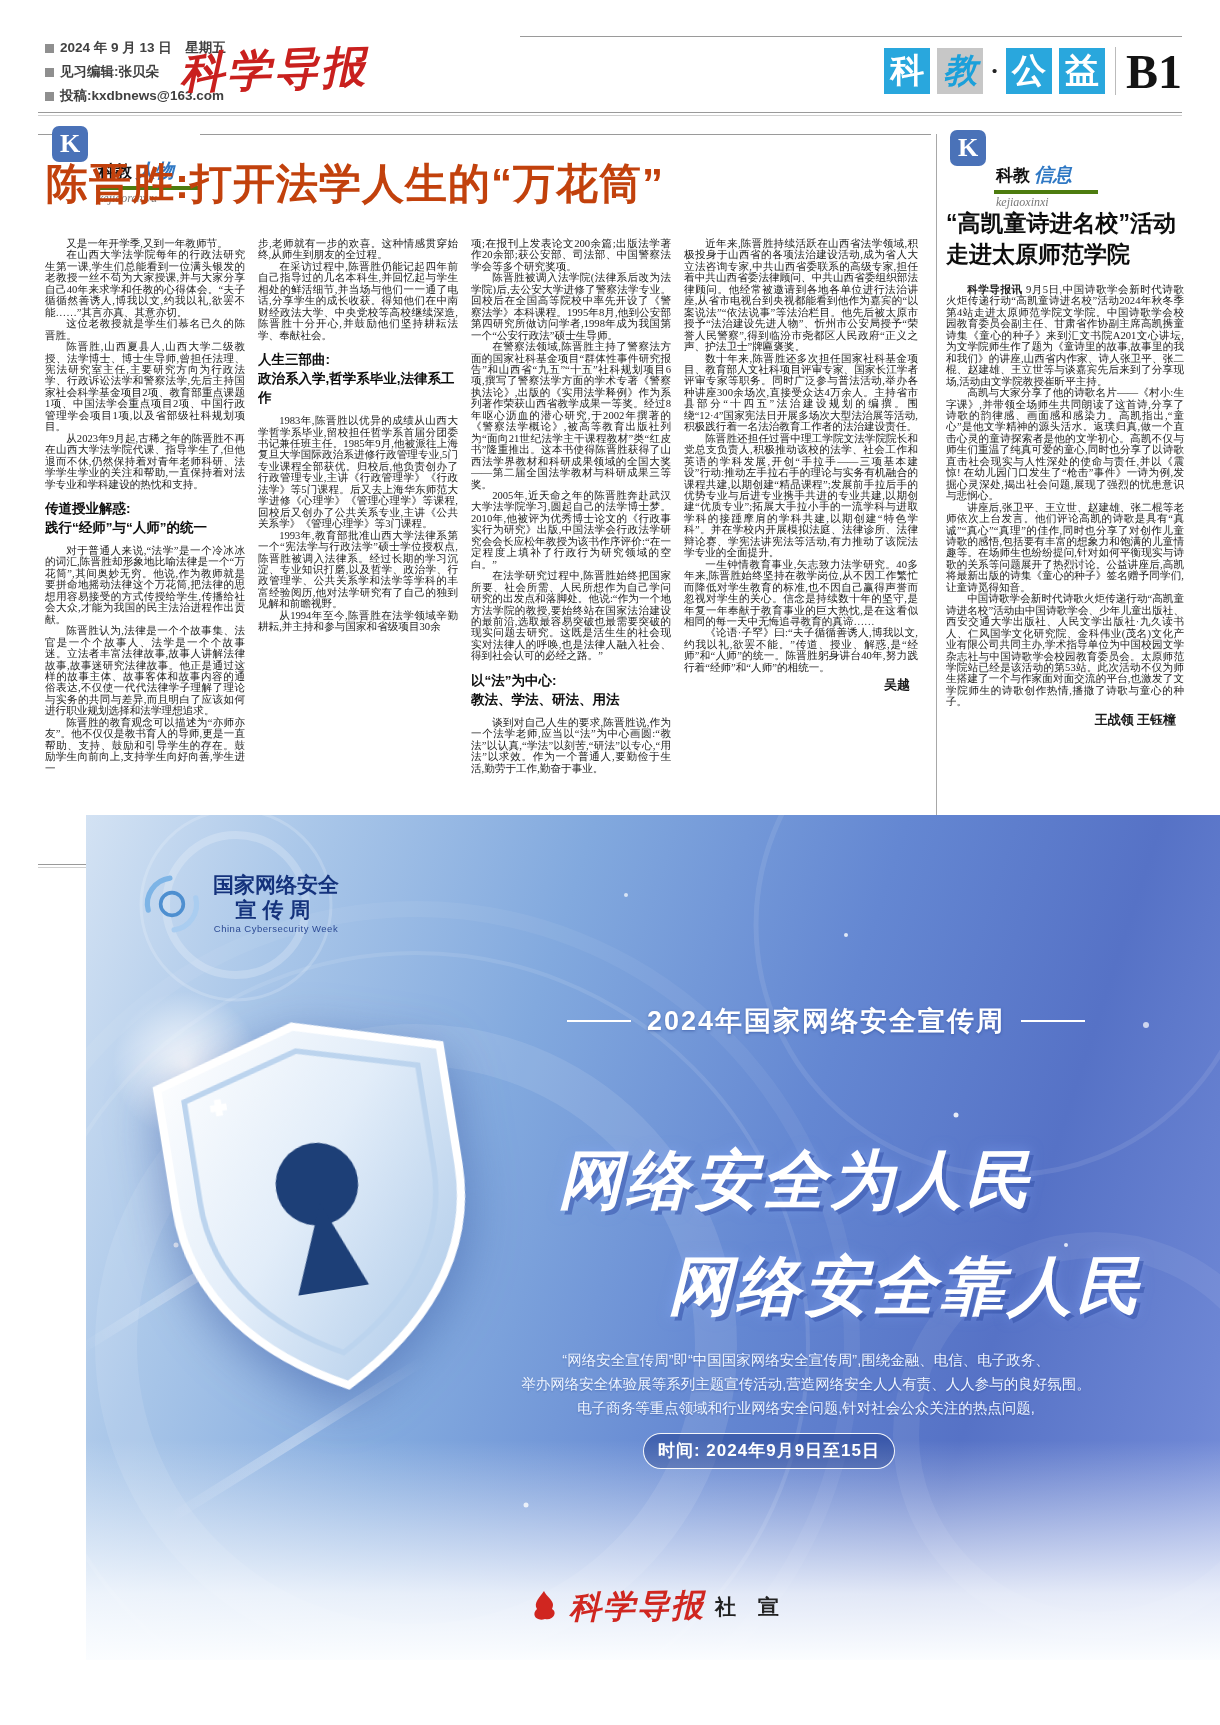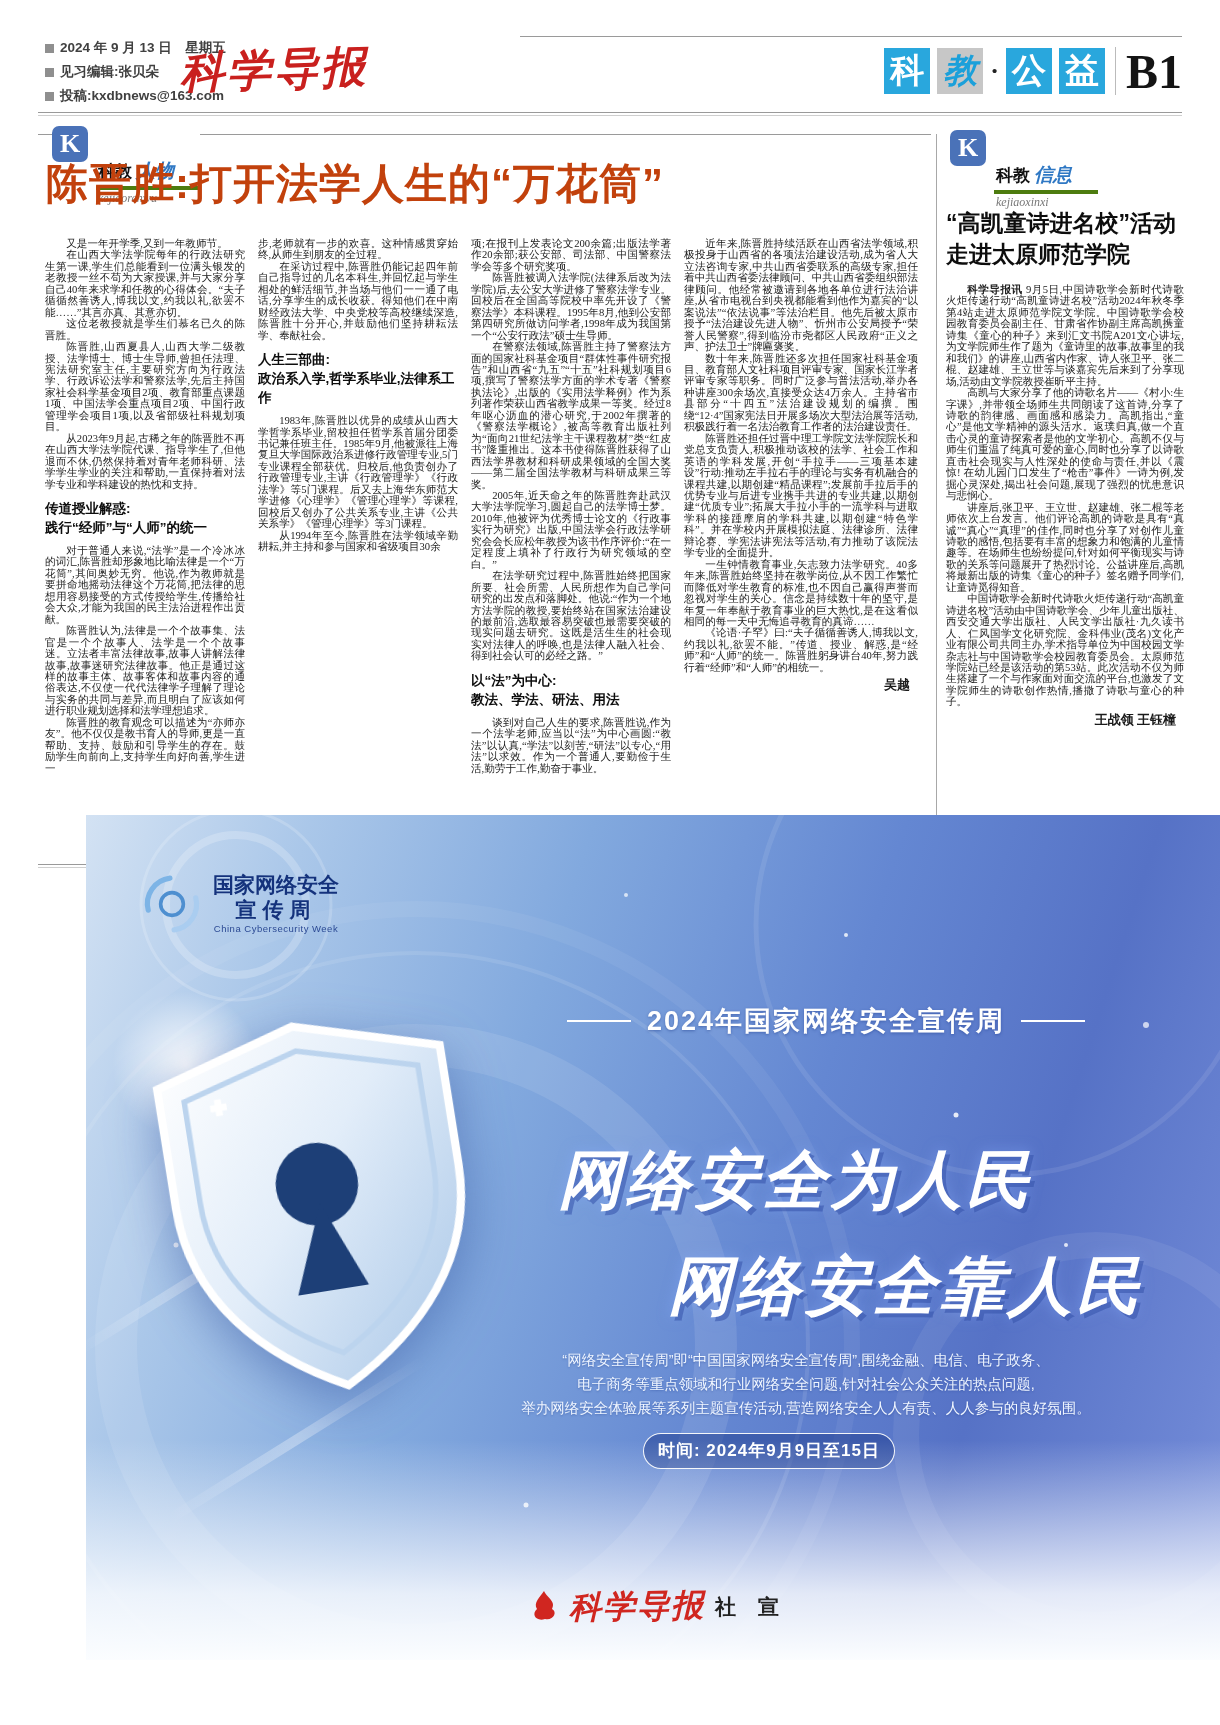--- a/index.html
+++ b/index.html
@@ -160,20 +160,21 @@
         <p class="para">对于普通人来说,“法学”是一个冷冰冰的词汇,陈晋胜却形象地比喻法律是一个“万花筒”,其间奥妙无穷。他说,作为教师就是要拼命地摇动法律这个万花筒,把法律的思想用容易接受的方式传授给学生,传播给社会大众,才能为我国的民主法治进程作出贡献。</p>
         <p class="para">陈晋胜认为,法律是一个个故事集、法官是一个个故事人、法学是一个个故事迷。立法者丰富法律故事,故事人讲解法律故事,故事迷研究法律故事。他正是通过这样的故事主体、故事客体和故事内容的通俗表达,不仅使一代代法律学子理解了理论与实务的共同与差异,而且明白了应该如何进行职业规划选择和法学理想追求。</p>
         <p class="para">陈晋胜的教育观念可以描述为“亦师亦友”。他不仅仅是教书育人的导师,更是一直帮助、支持、鼓励和引导学生的存在。鼓励学生向前向上,支持学生向好向善,学生进一</p>
       </div>
       <div class="col">
         <p class="para cont">步,老师就有一步的欢喜。这种情感贯穿始终,从师生到朋友的全过程。</p>
         <p class="para">在采访过程中,陈晋胜仍能记起四年前自己指导过的几名本科生,并回忆起与学生相处的鲜活细节,并当场与他们一一通了电话,分享学生的成长收获。得知他们在中南财经政法大学、中央党校等高校继续深造,陈晋胜十分开心,并鼓励他们坚持耕耘法学、奉献社会。</p>
         <div class="subhead">人生三部曲:
 政治系入学,哲学系毕业,法律系工作</div>
         <p class="para">1983年,陈晋胜以优异的成绩从山西大学哲学系毕业,留校担任哲学系首届分团委书记兼任班主任。1985年9月,他被派往上海复旦大学国际政治系进修行政管理专业,5门专业课程全部获优。归校后,他负责创办了行政管理专业,主讲《行政管理学》《行政法学》等5门课程。后又去上海华东师范大学进修《心理学》《管理心理学》等课程,回校后又创办了公共关系专业,主讲《公共关系学》《管理心理学》等3门课程。</p>
+        <p class="para">1993年,教育部批准山西大学法律系第一个“宪法学与行政法学”硕士学位授权点,陈晋胜被调入法律系。经过长期的学习沉淀、专业知识打磨,以及哲学、政治学、行政管理学、公共关系学和法学等学科的丰富经验阅历,他对法学研究有了自己的独到见解和前瞻视野。</p>
         <p class="para">从1994年至今,陈晋胜在法学领域辛勤耕耘,并主持和参与国家和省级项目30余</p>
       </div>
       <div class="col">
         <p class="para cont">项;在报刊上发表论文200余篇;出版法学著作20余部;获公安部、司法部、中国警察法学会等多个研究奖项。</p>
         <p class="para">陈晋胜被调入法学院(法律系后改为法学院)后,去公安大学进修了警察法学专业。回校后在全国高等院校中率先开设了《警察法学》本科课程。1995年8月,他到公安部第四研究所做访问学者,1998年成为我国第一个“公安行政法”硕士生导师。</p>
         <p class="para">在警察法领域,陈晋胜主持了警察法方面的国家社科基金项目“群体性事件研究报告”和山西省“九五”“十五”社科规划项目6项,撰写了警察法学方面的学术专著《警察执法论》,出版的《实用法学释例》作为系列著作荣获山西省教学成果一等奖。经过8年呕心沥血的潜心研究,于2002年撰著的《警察法学概论》,被高等教育出版社列为“面向21世纪法学主干课程教材”类“红皮书”隆重推出。这本书使得陈晋胜获得了山西法学界教材和科研成果领域的全国大奖——第二届全国法学教材与科研成果三等奖。</p>
         <p class="para">2005年,近天命之年的陈晋胜奔赴武汉大学法学院学习,圆起自己的法学博士梦。2010年,他被评为优秀博士论文的《行政事实行为研究》出版,中国法学会行政法学研究会会长应松年教授为该书作序评价:“在一定程度上填补了行政行为研究领域的空白。”</p>
         <p class="para">在法学研究过程中,陈晋胜始终把国家所要、社会所需、人民所想作为自己学问研究的出发点和落脚处。他说:“作为一个地方法学院的教授,要始终站在国家法治建设的最前沿,选取最容易突破也最需要突破的现实问题去研究。这既是活生生的社会现实对法律人的呼唤,也是法律人融入社会、得到社会认可的必经之路。”</p>
         <div class="subhead">以“法”为中心:
 教法、学法、研法、用法</div>
@@ -262,22 +263,22 @@
         <path d="M26 30 l6 0 m-3 -3 l0 6" stroke="#ffffff" stroke-width="2.5"></path>
       </svg>
     </div>
 
     <div class="abs p-title">2024年国家网络安全宣传周</div>
     <div class="slogan" style="left:310px;top:322px;width:800px;text-align:center;">网络安全为人民</div>
     <div class="slogan" style="left:420px;top:428px;width:800px;text-align:center;">网络安全靠人民</div>
 
     <div class="abs p-body" id="poster-body">
         <div>“网络安全宣传周”即“中国国家网络安全宣传周”,围绕金融、电信、电子政务、</div>
+        <div>举办网络安全体验展等系列主题宣传活动,营造网络安全人人有责、人人参与的良好氛围。</div>
         <div>电子商务等重点领域和行业网络安全问题,针对社会公众关注的热点问题,</div>
-        <div>举办网络安全体验展等系列主题宣传活动,营造网络安全人人有责、人人参与的良好氛围。</div>
       </div>
     <div class="abs p-date">时间: 2024年9月9日至15日</div>
 
     <div class="abs p-footer">
       <svg width="30" height="34" viewBox="0 0 30 34">
         <path d="M15 1 C19 9 27 11 23 19 C29 22 24 31 16 29 C7 32 2 24 8 19 C4 13 11 7 15 1 Z" fill="#d02620"></path>
       </svg>
       <span class="pf-mast">科学导报</span>
       <span class="pf-label">社 宣</span>
     </div>

